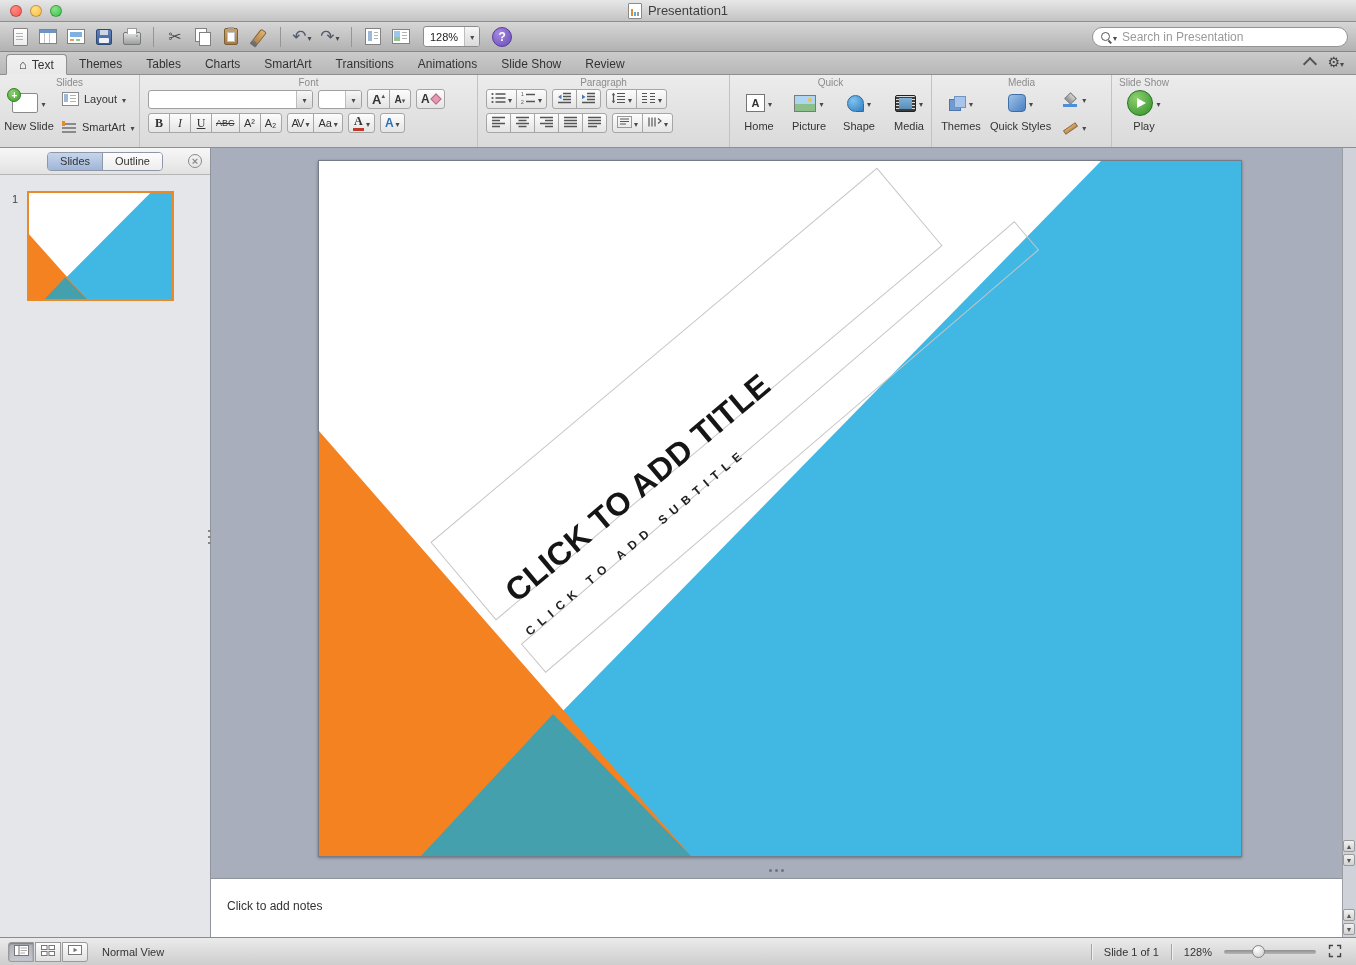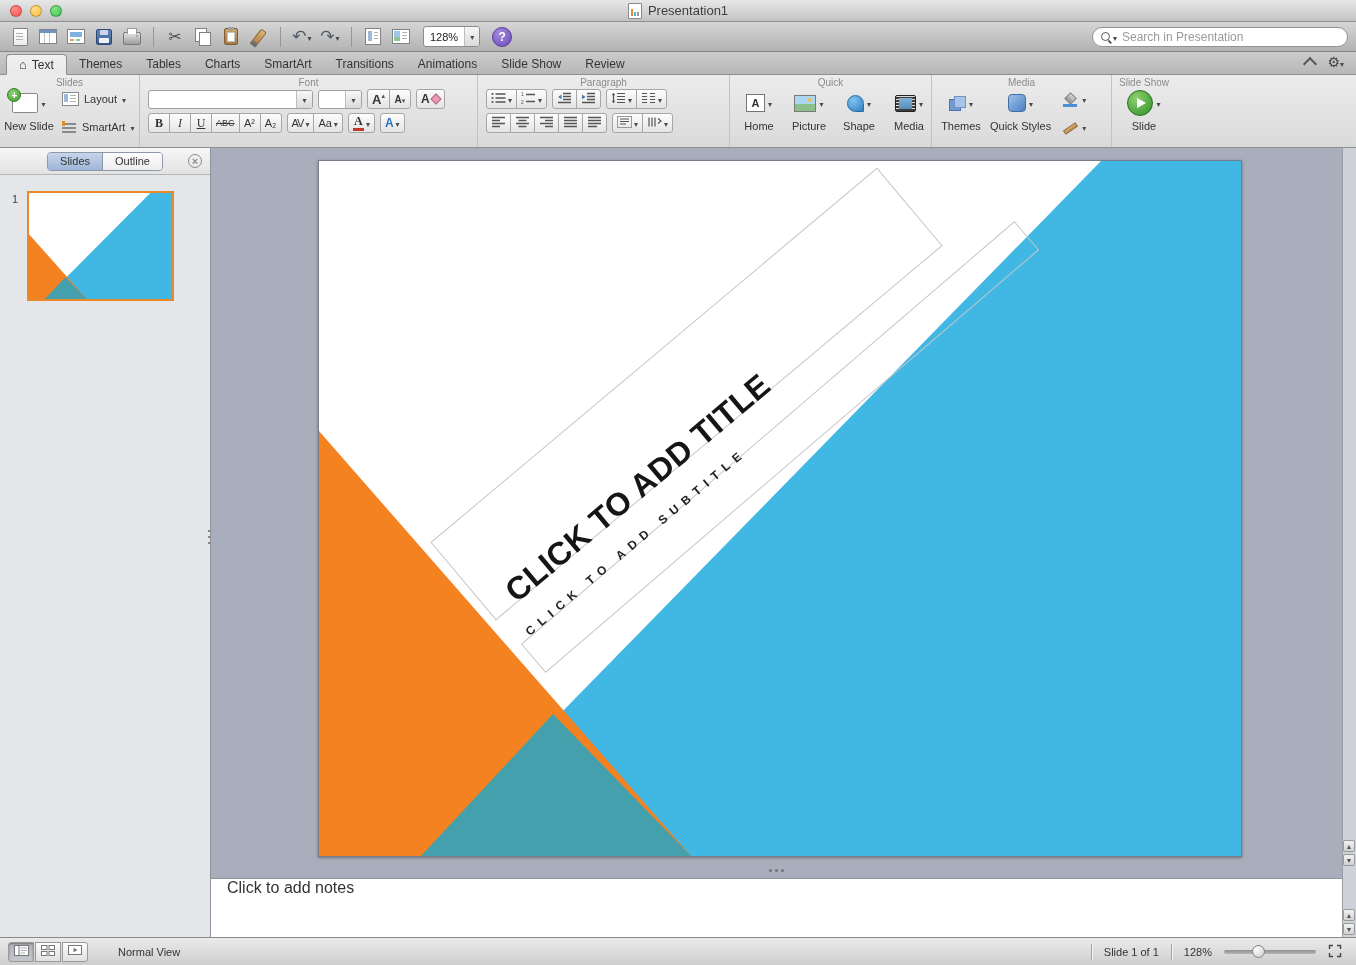--- a/index.html
+++ b/index.html
@@ -167,39 +167,39 @@
   .pbox{position:absolute;border:1px solid #c6c6c6;background:transparent}
   .pbox1{left:76px;top:182px;width:581px;height:100px;transform:rotate(-40deg)}
   .pbox2{left:136px;top:267px;width:648px;height:36px;transform:rotate(-40.6deg)}
   .slide-title{position:absolute;left:319px;top:327px;transform:translate(-50%,-50%) rotate(-40deg);
                font-size:32px;font-weight:bold;color:#151515;white-space:nowrap;letter-spacing:.5px}
   .slide-subtitle{position:absolute;left:317px;top:381px;transform:translate(-50%,-50%) rotate(-40deg);
                font-size:12px;font-weight:bold;color:#222;white-space:nowrap;letter-spacing:6.5px}
   .hdots{position:absolute;top:721px;left:50%;width:3px;height:3px;margin-left:-8px;border-radius:50%;background:#70737a;
          box-shadow:6px 0 0 #70737a,12px 0 0 #70737a}
   .notes{position:absolute;left:0;right:0;top:730px;bottom:0;background:#fff;border-top:1px solid #8f949c;
-         padding:0 16px;font-size:16px;color:#333;box-sizing:border-box}
+         padding:20px 16px;font-size:12px;color:#333;box-sizing:border-box}
   .grip{position:absolute;left:208px;top:530px;width:3px;height:16px;
         background:repeating-linear-gradient(#888 0 2px,transparent 2px 6px)}
 
   
   .vstrip{position:absolute;top:148px;right:0;width:14px;bottom:28px;background:#cfd2d8;border-left:1px solid #9a9da3;box-sizing:border-box}
   .scrollarrows{position:absolute;right:1px;width:12px;display:flex;flex-direction:column;align-items:center;gap:2px}
   .sa{width:12px;height:12px;display:flex;align-items:center;justify-content:center;font-size:7px;color:#555;background:linear-gradient(#f2f2f2,#d2d2d2);border:1px solid #9a9a9a;border-radius:2px;box-sizing:border-box}
 
   
   .statusbar{position:absolute;bottom:0;left:0;right:0;height:28px;background:linear-gradient(#ebebeb,#cdcdcd);
              border-top:1px solid #8a8a8a;display:flex;align-items:center;padding:0 8px;font-size:11px;color:#333;box-sizing:border-box;gap:2px}
   .vbtn{width:26px;height:20px;border:1px solid #9a9a9a;background:linear-gradient(#fdfdfd,#e0e0e0);
         display:flex;align-items:center;justify-content:center;box-sizing:border-box}
   .vbtn:first-child{border-radius:3px 0 0 3px}
   .vbtn + .vbtn{margin-left:-1px}
   .vbtn.last{border-radius:0 3px 3px 0}
   .vbtn.active{background:linear-gradient(#aeb2b9,#c6c9cf);box-shadow:inset 0 1px 2px rgba(0,0,0,.35)}
-  .view-label{margin-left:28px}
+  .view-label{margin-left:12px}
   .sb-right{margin-left:auto;display:flex;align-items:center;gap:12px;padding-right:6px}
   .vsep{width:1px;height:16px;background:#a5a5a5;box-shadow:1px 0 0 #f0f0f0}
   .slider{width:92px;height:4px;background:linear-gradient(#909090,#b5b5b5);border-radius:2px;position:relative}
   .knob{position:absolute;left:30%;top:-5px;width:13px;height:13px;border-radius:50%;
         background:radial-gradient(circle at 35% 30%,#ffffff,#c8c8c8);border:1px solid #858585;box-sizing:border-box}
 </style>
 </head>
 <body>
 
 <div>
@@ -569,21 +569,21 @@
     </div>
 
     <div class="rgroup" style="width:64px;border-right:none">
       <div class="glabel">Slide Show</div>
       <div class="gbody" style="justify-content:center">
         <div class="bigbtn">
           <div class="brow">
               <span class="i-play"></span>
               <span class="car"></span>
             </div>
-          <div class="blabel">Slide</div>
+          <div class="blabel">Play</div>
         </div>
       </div>
     </div>
   </div>
 
   <div class="sidebar">
     <div class="sidebar-tabs">
       <div class="segctl">
         <div class="sg active">Slides</div>
         <div class="sg">Outline</div>

